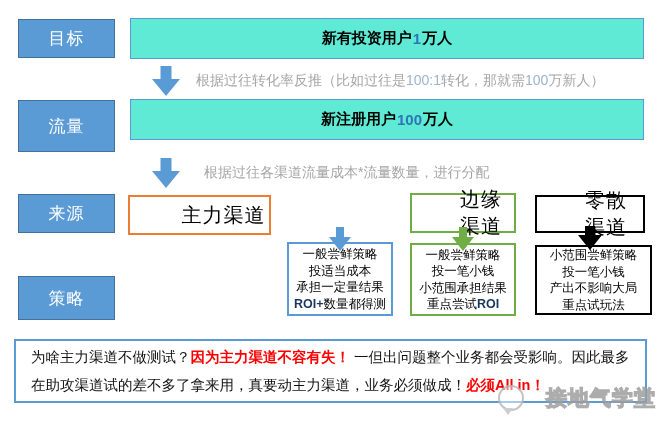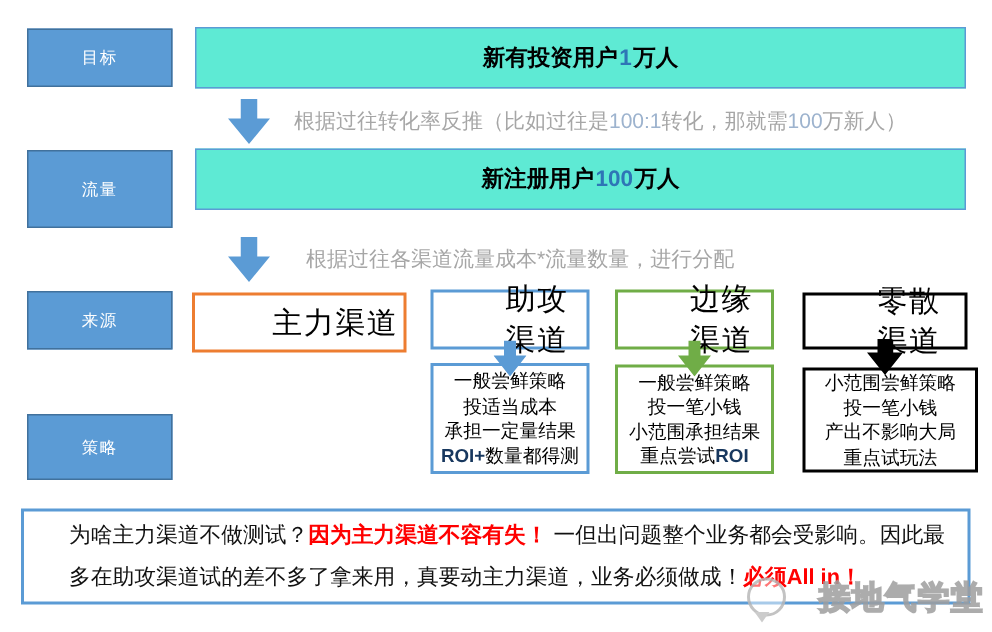--- a/index.html
+++ b/index.html
@@ -1,20 +1,20 @@
 <!DOCTYPE html>
 <html><head>
 <meta charset="utf-8">
 <style>
   html,body{margin:0;padding:0;background:#fff;}
   .canvas{position:relative;width:661px;height:421px;background:#fff;overflow:hidden;
           font-family:"Liberation Sans", sans-serif;color:#000;}
   
   .bluelbl{position:absolute;background:#5B9BD5;border:1.5px solid #41719C;box-sizing:border-box;
-           color:#fff;display:flex;align-items:center;justify-content:center;font-size:11px;letter-spacing:1px;}
+           color:#fff;display:flex;align-items:center;justify-content:center;font-size:17px;letter-spacing:1px;}
   .lbl-goal{left:18px;top:19px;width:97px;height:39px;}
   .lbl-traffic{left:18px;top:100px;width:97px;height:52px;}
   .lbl-source{left:18px;top:194px;width:97px;height:39px;}
   .lbl-strategy{left:18px;top:276px;width:97px;height:44px;}
   
   .wbox{position:absolute;background:#5eead4;border:1.5px solid #5B9BD5;box-sizing:border-box;
         display:flex;align-items:center;justify-content:center;font-size:15px;font-weight:600;}
   .box-goal{left:130px;top:18px;width:514px;height:41px;}
   .box-traffic{left:130px;top:99px;width:514px;height:41px;}
   .num{color:#2E75B6;font-weight:600;padding:0 1px;}
@@ -39,21 +39,21 @@
   .latin{color:#17375E;font-weight:600;}
   
   .arrow{position:absolute;z-index:3;}
   .ar-1{left:152px;top:66px;}
   .ar-2{left:152px;top:158px;}
   .ar-assist{left:329px;top:227px;}
   .ar-edge{left:452px;top:227px;}
   .ar-scatter{left:578px;top:226px;}
   
   .footer{position:absolute;left:14px;top:339px;width:633px;height:64px;border:2px solid #5B9BD5;
-          box-sizing:border-box;padding:3px 13px 0 30px;font-size:14.5px;line-height:27.5px;color:#111;}
+          box-sizing:border-box;padding:3px 13px 0 15px;font-size:14.5px;line-height:27.5px;color:#111;}
   .red{color:#FF0000;font-weight:bold;}
   
   .wm{position:absolute;left:498px;top:381px;width:163px;height:34px;z-index:5;display:flex;
       align-items:center;opacity:.85;pointer-events:none;}
   .wm-logo{width:22px;height:22px;border:2px solid #B9B9B9;border-radius:50%;background:rgba(255,255,255,.55);
            position:relative;flex:0 0 auto;}
   .wm-logo:after{content:"";position:absolute;left:3px;bottom:-6px;width:0;height:0;
            border-left:5px solid transparent;border-right:5px solid transparent;border-top:7px solid #C4C4C4;}
   .wm-text{font-size:21px;font-weight:bold;letter-spacing:1px;margin-left:22px;color:rgba(255,255,255,.35);
            -webkit-text-stroke:1.2px #9E9E9E;text-shadow:0 0 1px #bdbdbd;white-space:nowrap;}
@@ -86,21 +86,20 @@
       <span class="num">100</span>
       <span>万人</span>
   </div>
 
   <svg class="arrow ar-2" width="28" height="30" viewBox="0 0 28 30">
     <polygon points="8.5,0 19.5,0 19.5,13 28,13 14,30 0,13 8.5,13" fill="#5B9BD5"></polygon>
   </svg>
   <div class="ann ann-2">根据过往各渠道流量成本*流量数量，进行分配</div>
 
   <div class="chan ch-main">主力渠道</div>
-  <div class="chan ch-assist">助攻渠道</div>
   <div class="chan ch-edge">边缘渠道</div>
   <div class="chan ch-scatter">零散渠道</div>
 
   <svg class="arrow ar-assist" width="22" height="24" viewBox="0 0 22 24">
     <polygon points="7,0 15,0 15,10 22,10 11,24 0,10 7,10" fill="#5B9BD5"></polygon>
   </svg>
   <svg class="arrow ar-edge" width="22" height="24" viewBox="0 0 22 24">
     <polygon points="7,0 15,0 15,10 22,10 11,24 0,10 7,10" fill="#70AD47"></polygon>
   </svg>
   <svg class="arrow ar-scatter" width="24" height="24" viewBox="0 0 24 24">

